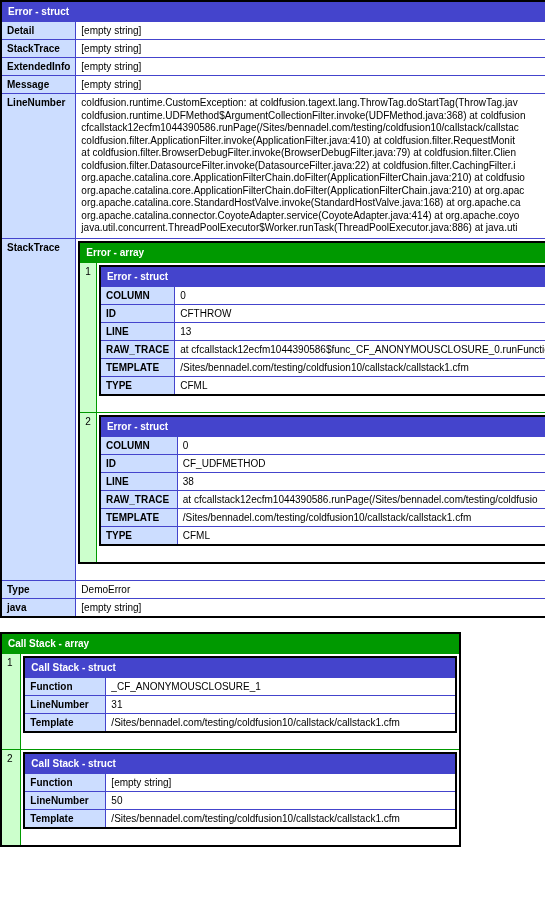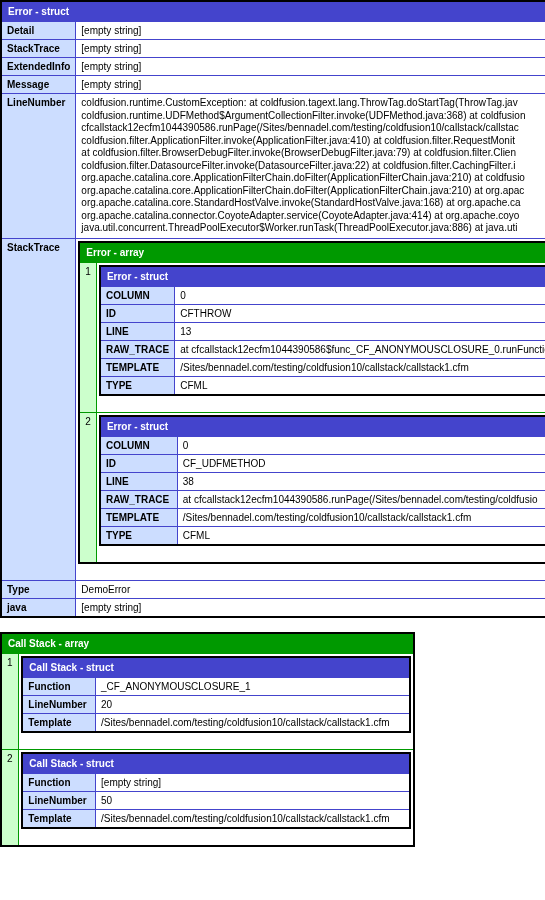--- a/index.html
+++ b/index.html
@@ -72,21 +72,21 @@
     line-height: 1.25;
     word-break: break-all;
   }
 
   .outer {
     width: 545px;
     overflow: hidden;
   }
   .inner-full { width: 100%; }
   .tag-table { width: 455px; }
-  .callstack-table { width: 415px; }
+  .callstack-table { width: 461px; }
 </style>
 </head>
 <body>
 
 <div class="outer">
 
 <table class="dump struct" style="width:560px;">
   <thead>
     <tr>
           <th colspan="2">Error - struct</th>
@@ -234,21 +234,21 @@
                   <th colspan="2">Call Stack - struct</th>
                 </tr>
               </thead>
           <tbody>
             <tr>
                   <td class="label">Function</td>
                   <td class="value">_CF_ANONYMOUSCLOSURE_1</td>
                 </tr>
             <tr>
                   <td class="label">LineNumber</td>
-                  <td class="value">20</td>
+                  <td class="value">31</td>
                 </tr>
             <tr>
                   <td class="label">Template</td>
                   <td class="value">/Sites/bennadel.com/testing/coldfusion10/callstack/callstack1.cfm</td>
                 </tr>
           </tbody>
         </table>
       </td>
     </tr>
     <tr>

